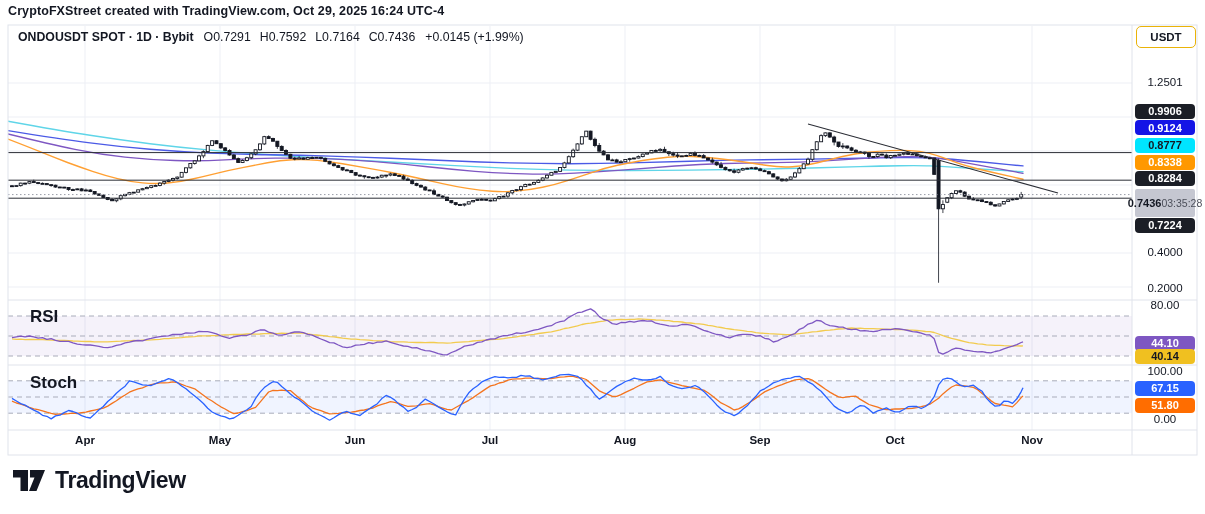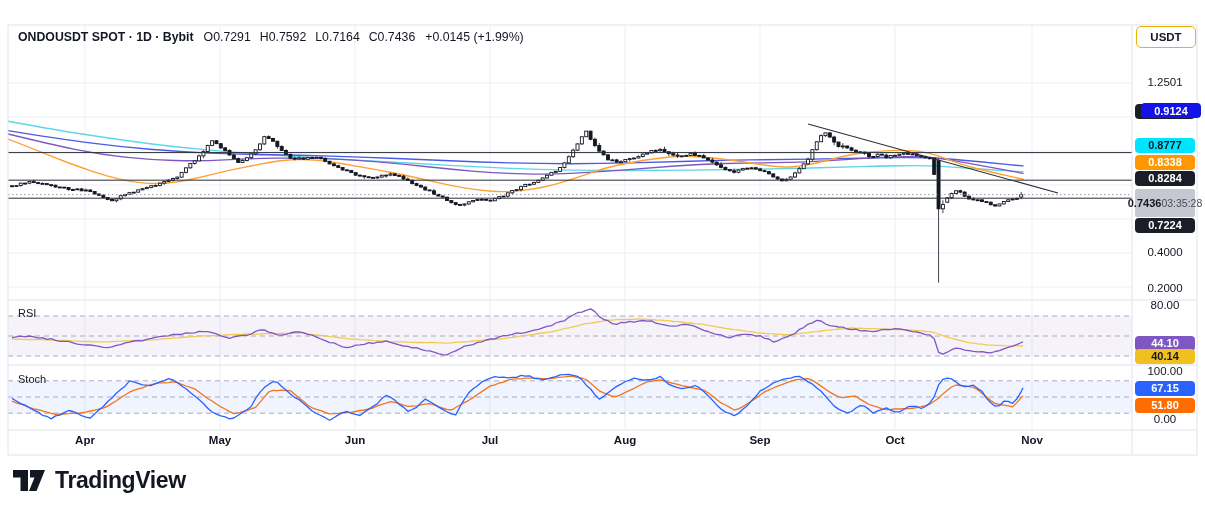--- a/index.html
+++ b/index.html
@@ -17,28 +17,29 @@
         border-radius:5px;display:flex;align-items:center;justify-content:center;
         font-size:11.5px;font-weight:700;background:#fff;box-sizing:border-box}
   .stick{position:absolute;left:1134px;width:62px;text-align:center;font-size:11.5px;font-weight:500}
   .splabel{position:absolute;left:1135px;width:60px;height:15px;border-radius:4px;font-size:11px;font-weight:700;
            display:flex;align-items:center;justify-content:center;box-sizing:border-box}
   .scurrent{position:absolute;left:1135px;width:60px;height:28px;border-radius:2px;display:flex;
             align-items:center;justify-content:center;line-height:12.5px}
   .scurrent .p{font-size:11px;font-weight:700}
   .scurrent .cd{font-size:10.5px}
   .month{position:absolute;transform:translateX(-50%);top:434px;font-size:11.5px;font-weight:600}
-  .pane-label{position:absolute;left:18px;font-size:11px;font-weight:400}
+  .pane-label{position:absolute;left:30px;font-size:17px;font-weight:700}
   .logo{position:absolute;left:12px;top:466px;display:flex;align-items:center;gap:9px;cursor:pointer}
   .logo-text{font-size:23px;font-weight:800;letter-spacing:-0.4px;color:#131722}
 </style>
 </head>
 <body>
 
 <div class="page">
+  <div class="attribution">CryptoFXStreet created with TradingView.com, Oct 29, 2025 16:24 UTC-4</div>
 
   <svg id="chart-svg" width="1205" height="514" viewBox="0 0 1205 514">
       <defs>
         <clipPath id="clip-price">
           <rect x="8" y="26" width="1124" height="273"></rect>
         </clipPath>
         <clipPath id="clip-rsi">
           <rect x="8" y="301" width="1124" height="63"></rect>
         </clipPath>
         <clipPath id="clip-stoch">
@@ -574,21 +575,21 @@
   <div class="usdt">USDT</div>
 
   <div id="right-scale">
       <div class="stick" style="top: 76px;">1.2501</div>
       <div class="stick" style="top: 246px;">0.4000</div>
       <div class="stick" style="top: 282px;">0.2000</div>
       <div class="stick" style="top: 299px;">80.00</div>
       <div class="stick" style="top: 365px;">100.00</div>
       <div class="stick" style="top: 413px;">0.00</div>
       <div class="splabel" style="top: 103.5px; background: rgb(27, 30, 38); color: rgb(255, 255, 255);">0.9906</div>
-      <div class="splabel" style="top: 103px; background: rgb(20, 20, 230); color: rgb(255, 255, 255); margin-left: 6px;">0.9124</div>
+      <div class="splabel" style="top: 120px; background: rgb(20, 20, 230); color: rgb(255, 255, 255);">0.9124</div>
       <div class="splabel" style="top: 137.5px; background: rgb(0, 229, 255); color: rgb(19, 23, 34);">0.8777</div>
       <div class="splabel" style="top: 154.5px; background: rgb(255, 152, 0); color: rgb(255, 255, 255);">0.8338</div>
       <div class="splabel" style="top: 170.5px; background: rgb(27, 30, 38); color: rgb(255, 255, 255);">0.8284</div>
       <div class="splabel" style="top: 217.5px; background: rgb(27, 30, 38); color: rgb(255, 255, 255);">0.7224</div>
       <div class="splabel" style="top: 335.5px; background: rgb(126, 87, 194); color: rgb(255, 255, 255);">44.10</div>
       <div class="splabel" style="top: 348.5px; background: rgb(240, 192, 32); color: rgb(19, 23, 34);">40.14</div>
       <div class="splabel" style="top: 380.5px; background: rgb(41, 98, 255); color: rgb(255, 255, 255);">67.15</div>
       <div class="splabel" style="top: 397.5px; background: rgb(255, 109, 0); color: rgb(255, 255, 255);">51.80</div>
       <div class="scurrent" style="top: 189px; background: rgb(197, 199, 209);">
         <div class="p" style="color: rgb(19, 23, 34);">0.7436</div>

